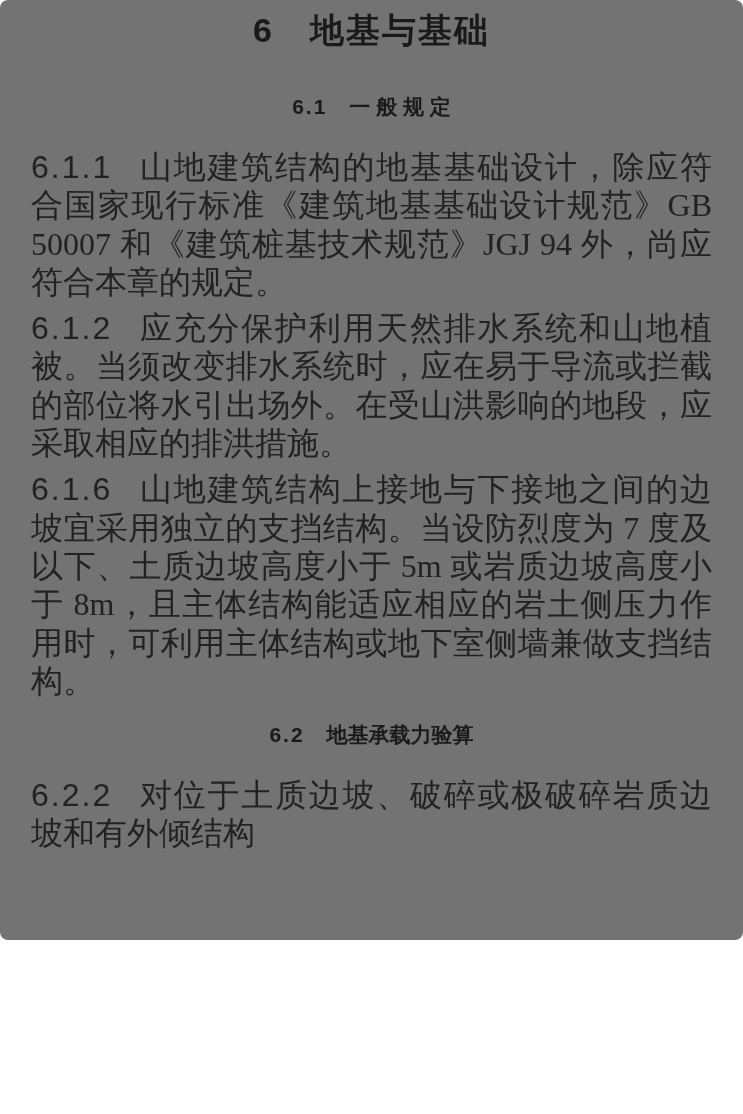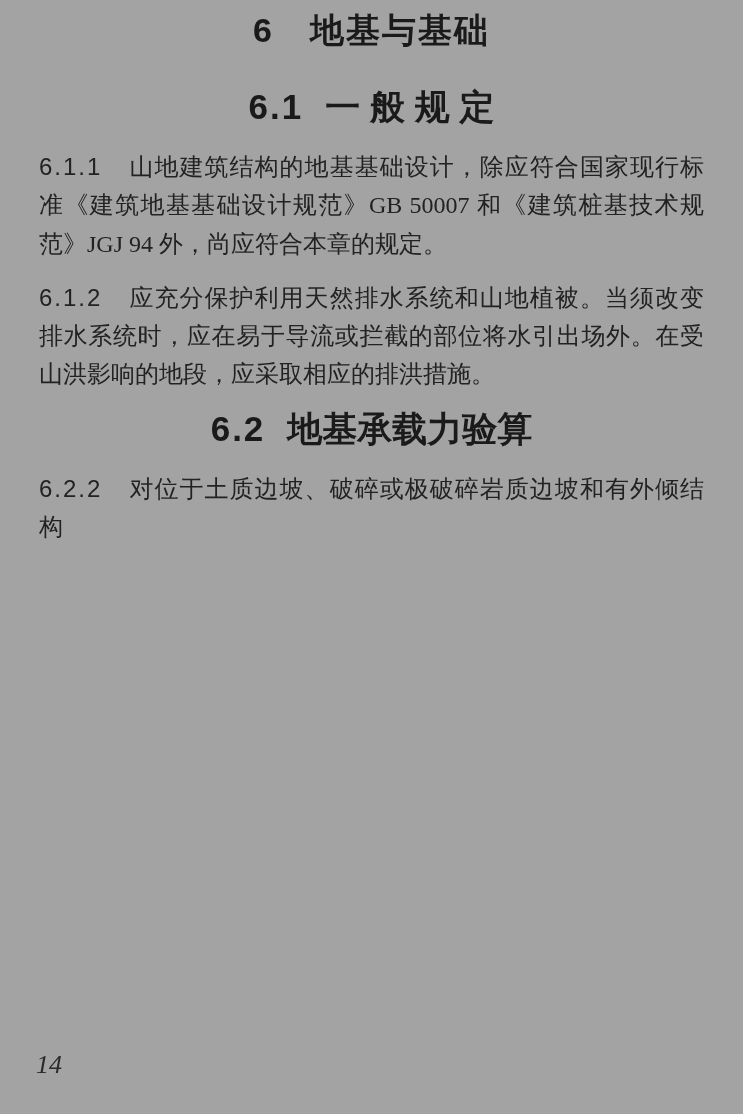--- a/index.html
+++ b/index.html
@@ -1,52 +1,53 @@
 <!DOCTYPE html>
 <html><head>
 <meta charset="utf-8">
 <style>
   html, body { margin: 0; padding: 0; background: #ffffff; }
   .page {
     position: relative;
     width: 743px;
-    height: 1114px;
-    background: #a3a3a3;
+    height: 940px;
+    background: #737373;
     color: #1f1f1f;
     overflow: hidden;
     font-family: "Liberation Serif", "DejaVu Serif", serif;
+    border-radius: 8px;
   }
   .content {
     padding: 4px 23px 0 23px;
   }
   .chapter-title {
     margin: 4px 0 0 0;
     text-align: center;
     font-family: "Liberation Sans", "DejaVu Sans", sans-serif;
     font-weight: bold;
     font-size: 34px;
     line-height: 44px;
     letter-spacing: 2px;
     color: #1a1a1a;
   }
   .chapter-title .chapter-num { margin-right: 36px; }
   .section-heading {
     text-align: center;
     font-family: "Liberation Sans", "DejaVu Sans", sans-serif;
     font-weight: bold;
-    font-size: 35px;
+    font-size: 21px;
     line-height: 34px;
     color: #1a1a1a;
   }
   .section-heading .section-num { margin-right: 22px; letter-spacing: 2px; }
   .heading-61 { margin: 38px 0 24px 0; }
   .heading-62 { margin: 18px 0 24px 0; }
   .clause {
-    margin: 16px;
-    font-size: 24px;
+    margin: 8px;
+    font-size: 32px;
     line-height: 38.3px;
     text-align: justify;
     color: #222222;
   }
   .clause-num {
     font-family: "Liberation Sans", "DejaVu Sans", sans-serif;
     letter-spacing: 2px;
     margin-right: 26px;
     white-space: nowrap;
   }
@@ -80,20 +81,23 @@
           <span class="clause-num">6.1.1</span><span>山地建筑结构的地基基础设计，除应符合国家现行标准《建筑地基基础设计规范》GB 50007 和《建筑桩基技术规范》JGJ 94 外，尚应符合本章的规定。</span>
         </p>
 
         <p class="clause">
           <span class="clause-num">6.1.2</span><span>应充分保护利用天然排水系统和山地植被。当须改变排水系统时，应在易于导流或拦截的部位将水引出场外。在受山洪影响的地段，应采取相应的排洪措施。</span>
         </p>
 
 
 
 
+        <p class="clause">
+          <span class="clause-num">6.1.6</span><span>山地建筑结构上接地与下接地之间的边坡宜采用独立的支挡结构。当设防烈度为 7 度及以下、土质边坡高度小于 5m 或岩质边坡高度小于 8m，且主体结构能适应相应的岩土侧压力作用时，可利用主体结构或地下室侧墙兼做支挡结构。</span>
+        </p>
       </div>
 
     <h2 class="section-heading heading-62">
       <span class="section-num">6.2</span><span>地基承载力验算</span>
     </h2>
 
     <div>
 
 
         <p class="clause">

